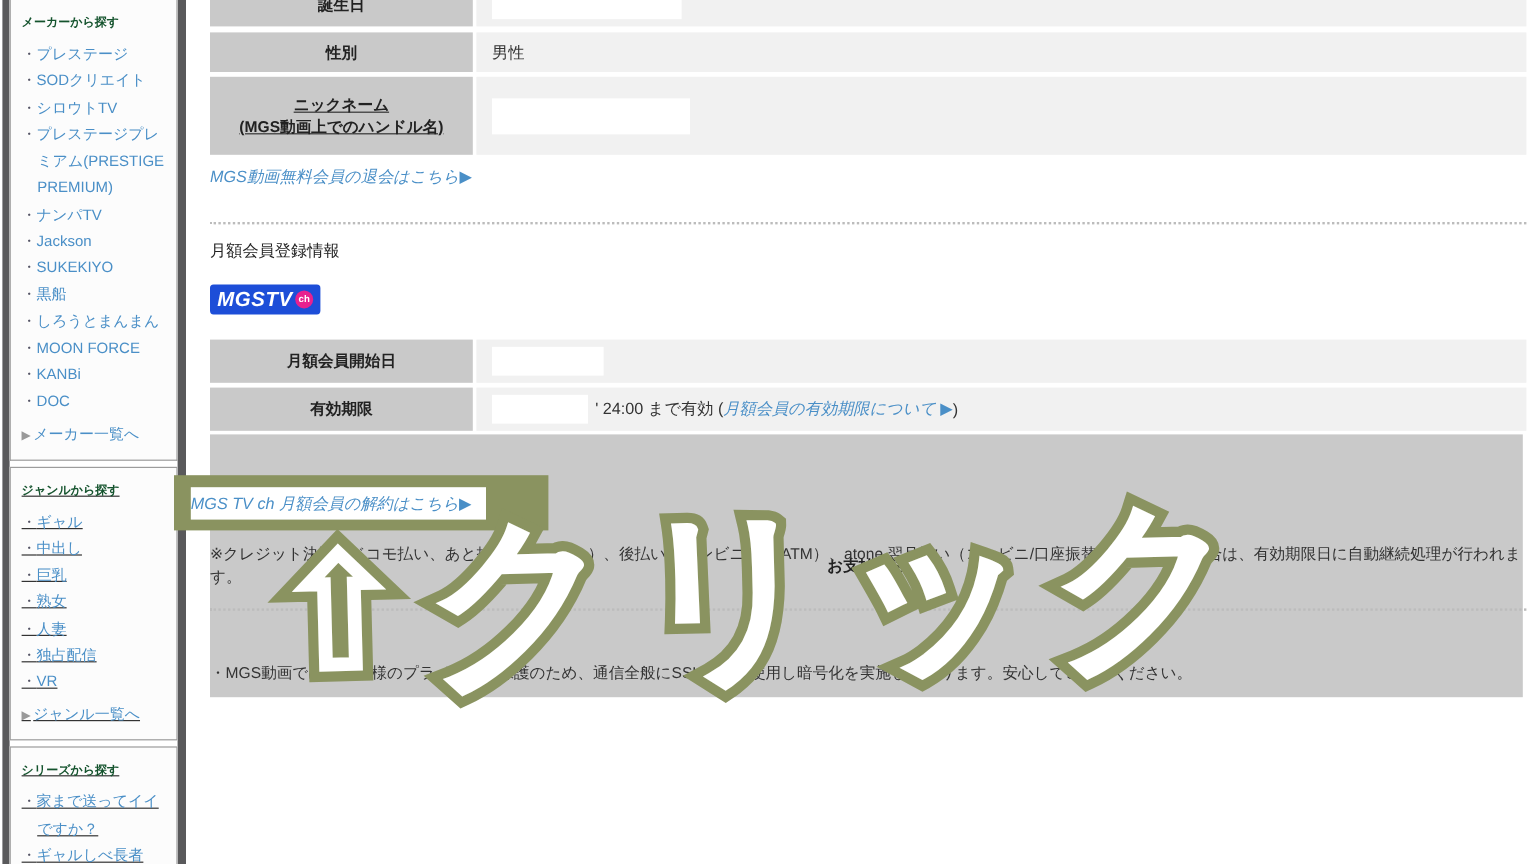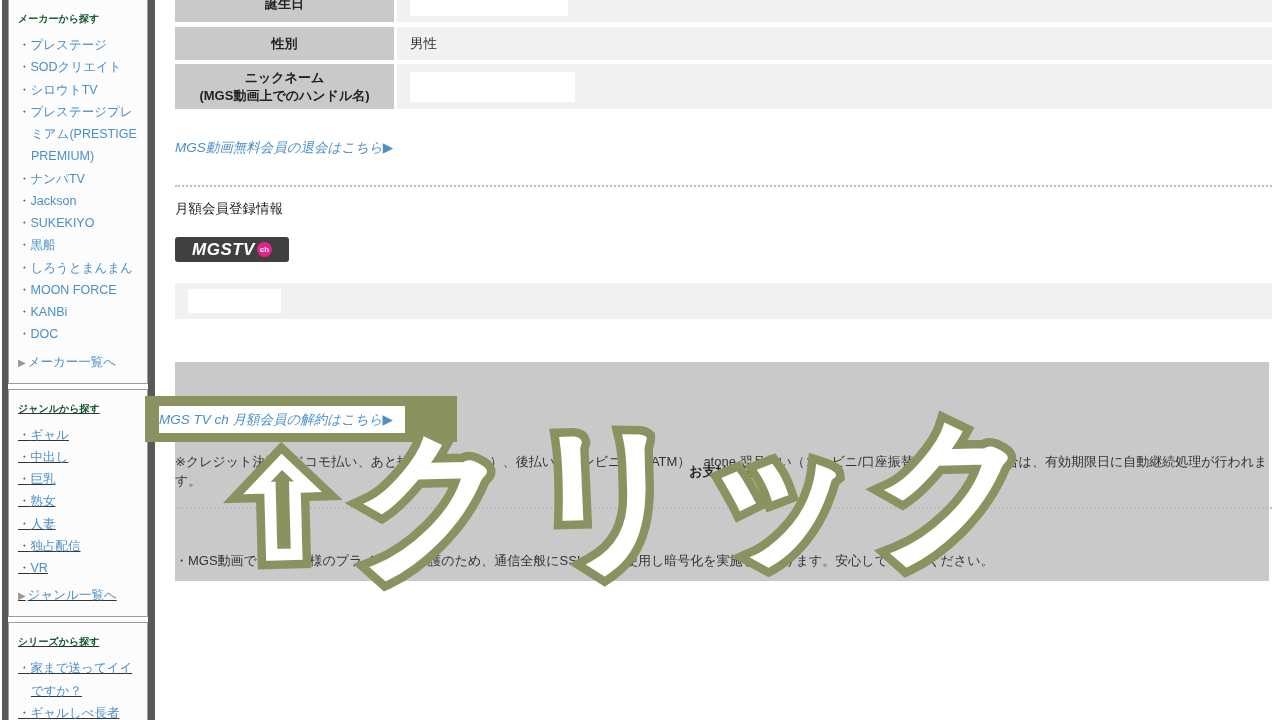--- a/index.html
+++ b/index.html
@@ -35,21 +35,21 @@
   .redact{background:#fff;display:inline-block;flex:none;}
   .lnk{color:#4a8fc7;text-decoration:none;cursor:pointer;font-style:italic;}
 
   .free-withdraw{position:absolute;left:175px;top:139px;font-size:13.5px;}
   .dotted{position:absolute;left:175px;width:1097px;border-top:2px dotted #bcbcbc;height:0;}
   .dotted-1{top:185px;}
   .dotted-2{top:507px;}
   .sec-heading{position:absolute;left:175px;top:200px;font-size:13.5px;font-weight:normal;color:#222;}
 
   
-  .logo{position:absolute;left:175px;top:237px;width:114px;height:25px;background:#404040;
+  .logo{position:absolute;left:175px;top:237px;width:92px;height:25px;background:#1d4ed8;
         border-radius:3px;display:flex;align-items:center;justify-content:center;}
   .logo-text{color:#fff;font-weight:900;font-style:italic;font-size:17px;letter-spacing:.5px;}
   .logo-badge{width:15px;height:15px;background:#e7218f;border-radius:50%;color:#fff;font-size:8px;
         font-weight:bold;font-style:normal;display:flex;align-items:center;justify-content:center;margin-left:2px;}
 
   
   .cancel-box{position:absolute;left:145px;top:396px;width:312px;height:46px;background:#8a9360;z-index:10;}
   .cancel-inner{position:absolute;left:14px;top:10px;width:246px;height:27px;background:#fff;
         display:flex;align-items:center;}
   .cancel-inner .lnk{font-size:13.5px;white-space:nowrap;}
@@ -123,42 +123,52 @@
     <div class="tvalue">
       <span class="redact" style="width:158px;height:24px;"></span>
     </div>
   </div>
   <div class="trow" style="top:27px;height:33px;">
     <div class="tlabel">性別</div>
     <div class="tvalue">
       <span>男性</span>
     </div>
   </div>
-  <div class="trow" style="top:64px;height:45px;">
+  <div class="trow" style="top:64px;height:65px;text-decoration:underline;">
     <div class="tlabel">ニックネーム
 (MGS動画上でのハンドル名)</div>
     <div class="tvalue">
       <span class="redact" style="width:165px;height:30px;"></span>
     </div>
   </div>
 
   <a class="lnk free-withdraw">MGS動画無料会員の退会はこちら▶</a>
 
   <div class="dotted dotted-1"></div>
 
   <div class="sec-heading">月額会員登録情報</div>
 
   <div class="logo">
     <span class="logo-text">MGSTV</span>
     <span class="logo-badge">ch</span>
   </div>
 
   <div class="trow" style="top:283px;height:36px;">
+    <div class="tlabel">月額会員開始日</div>
     <div class="tvalue">
       <span class="redact" style="width:93px;height:24px;"></span>
+    </div>
+  </div>
+  <div class="trow" style="top:323px;height:36px;">
+    <div class="tlabel">有効期限</div>
+    <div class="tvalue">
+      <span class="redact" style="width:80px;height:24px;margin-right:6px;"></span>
+      <span>' 24:00 まで有効 (</span>
+      <a class="lnk">月額会員の有効期限について ▶</a>
+      <span>)</span>
     </div>
   </div>
   <div class="trow" style="top:362px;height:44px;flex-direction:column;">
     <div class="tlabel">お支払方法</div>
   </div>
 
   <div class="cancel-box">
     <div class="cancel-inner">
       <a class="lnk">MGS TV ch 月額会員の解約はこちら▶</a>
     </div>

